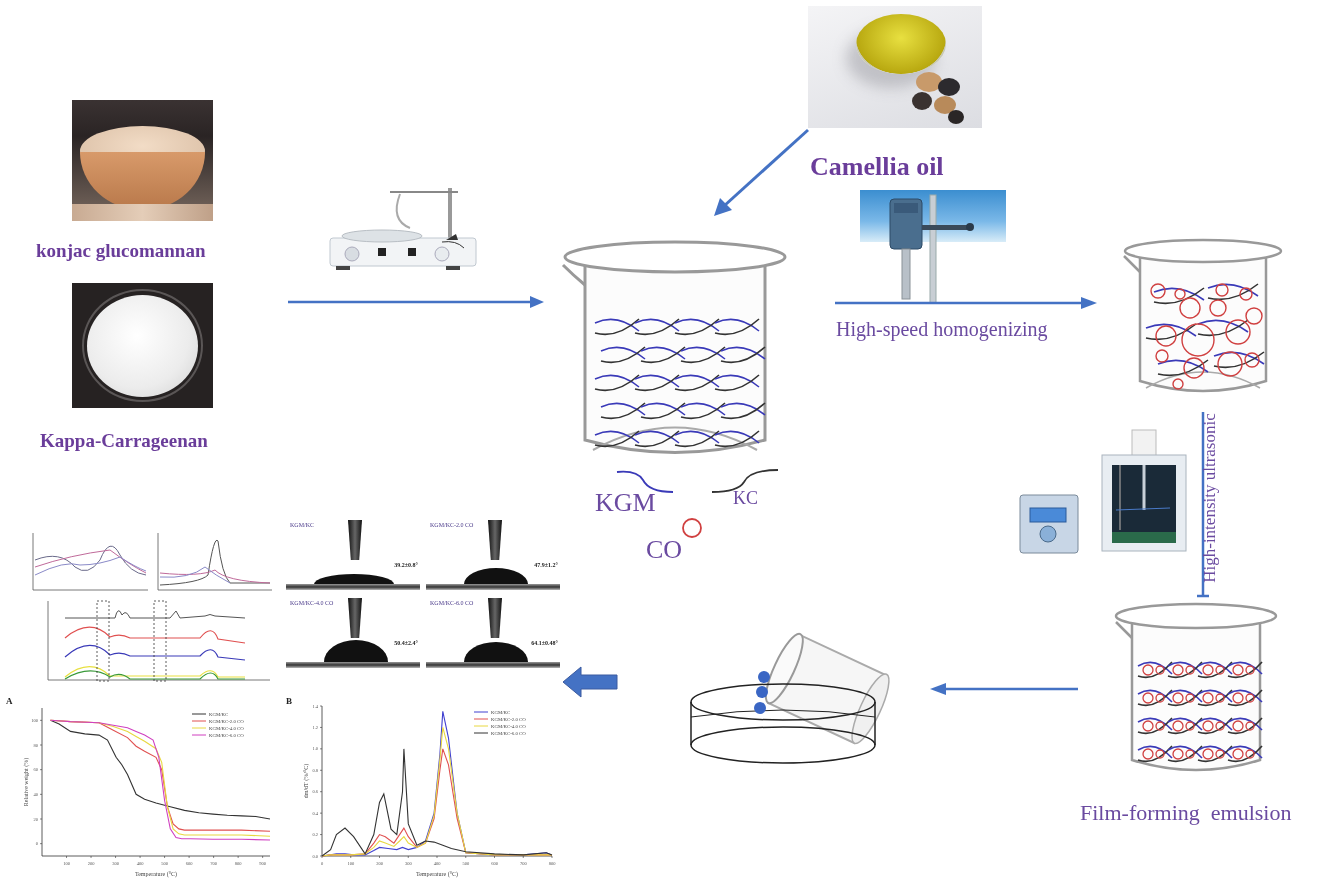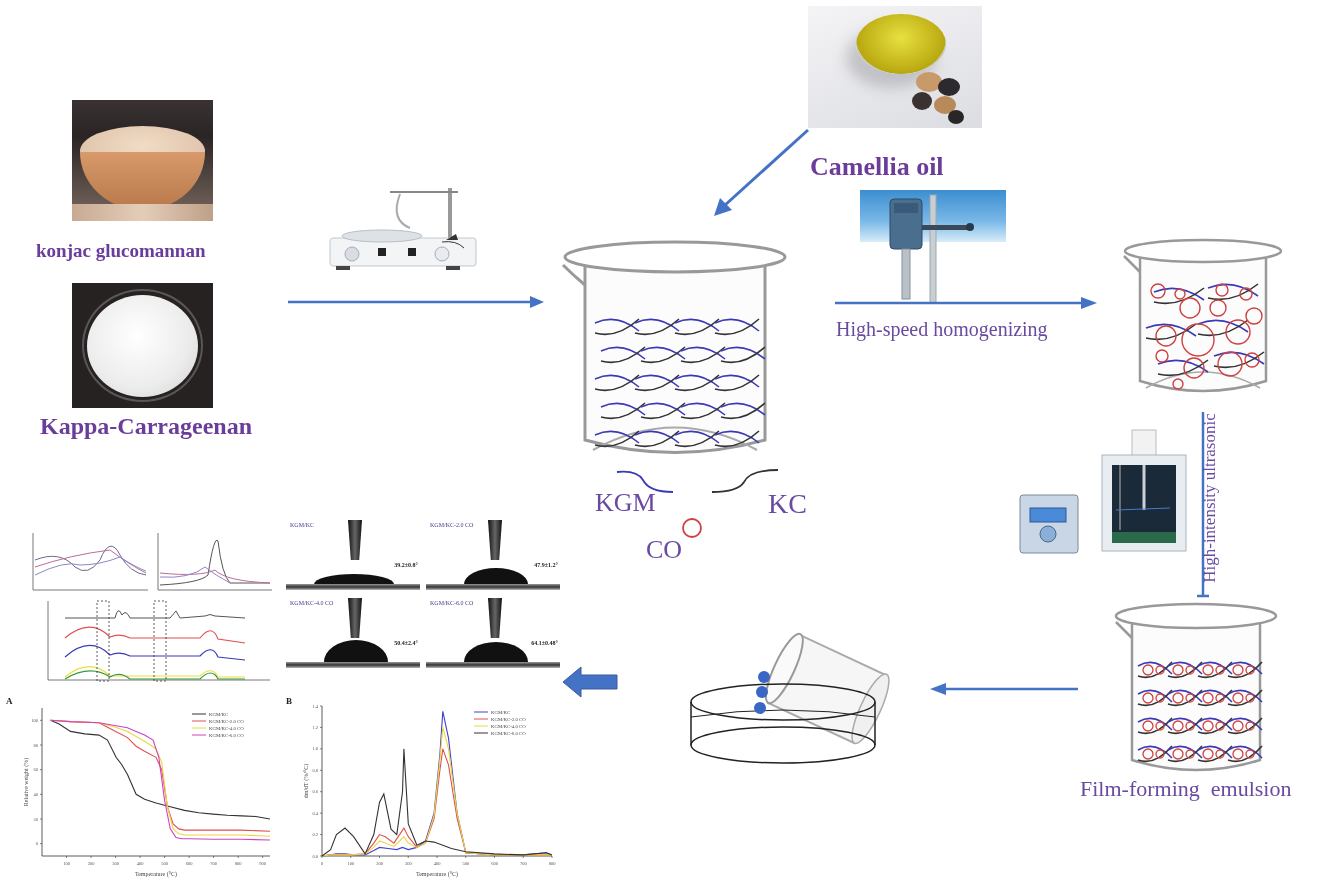--- a/index.html
+++ b/index.html
@@ -17,21 +17,21 @@
   <div style="position:absolute;left:8px;top:26px;width:125px;height:50px;border-radius:50%;background:radial-gradient(ellipse at 50% 40%,#f2dcc6,#d8bca2);"></div>
   <div style="position:absolute;left:8px;top:52px;width:125px;height:58px;border-radius:0 0 62px 62px/0 0 58px 58px;background:linear-gradient(180deg,#d89a6a,#b8784a);"></div>
   <div style="position:absolute;left:0;top:104px;width:141px;height:17px;background:linear-gradient(90deg,#c8aa92,#e4cdb8,#bfa088);"></div>
 </div>
 <div class="abs purple-bold" style="left:36px;top:240px;font-size:19px;white-space:nowrap;">konjac glucomannan</div>
 
 <div class="photo" style="left:72px;top:283px;width:141px;height:125px;background:#262222;">
   <div style="position:absolute;left:10px;top:6px;width:121px;height:113px;border-radius:50%;border:2px solid #5a5656;box-sizing:border-box;"></div>
   <div style="position:absolute;left:15px;top:12px;width:111px;height:102px;border-radius:50%;background:radial-gradient(circle at 45% 40%,#ffffff,#ececec 60%,#cfcfcf);"></div>
 </div>
-<div class="abs purple-bold" style="left:40px;top:413px;font-size:24px;white-space:nowrap;">Kappa-Carrageenan</div>
+<div class="abs purple-bold" style="left:40px;top:430px;font-size:19px;white-space:nowrap;">Kappa-Carrageenan</div>
 
 <svg style="left:330px;top:180px;" width="170" height="100" viewBox="0 0 170 100">
   <line x1="120" y1="8" x2="120" y2="62" stroke="#999" stroke-width="4"></line>
   <line x1="60" y1="12" x2="128" y2="12" stroke="#888" stroke-width="2"></line>
   <path d="M 70 14 Q 60 40 80 48" fill="none" stroke="#aaa" stroke-width="2"></path>
   <rect x="0" y="58" width="146" height="28" rx="3" fill="#f2f4f6" stroke="#c0c8d0"></rect>
   <ellipse cx="52" cy="56" rx="40" ry="6" fill="#dde2e6" stroke="#b8bec4"></ellipse>
   <polygon points="116,60 126,54 128,60" fill="#333"></polygon>
   <circle cx="22" cy="74" r="7" fill="#d8dde2" stroke="#aab"></circle>
   <rect x="48" y="68" width="8" height="8" fill="#222"></rect>
@@ -111,21 +111,21 @@
     </g>
 </svg>
 
 <svg style="left:615px;top:470px;" width="60" height="26" viewBox="0 0 60 26">
   <path d="M 2 2 Q 22 0 28 10 Q 34 22 58 22" fill="none" stroke="#3a3ab8" stroke-width="1.8"></path>
 </svg>
 <div class="abs purple" style="left:595px;top:488px;font-size:26px;">KGM</div>
 <svg style="left:710px;top:468px;" width="70" height="26" viewBox="0 0 70 26">
   <path d="M 2 24 Q 28 24 34 14 Q 40 2 68 2" fill="none" stroke="#333" stroke-width="1.8"></path>
 </svg>
-<div class="abs purple" style="left:768px;top:488px;font-size:28px;">KC</div>
+<div class="abs purple" style="left:733px;top:488px;font-size:18px;">KC</div>
 <svg style="left:680px;top:516px;" width="24" height="24" viewBox="0 0 24 24">
   <circle cx="12" cy="12" r="9" fill="none" stroke="#d04040" stroke-width="1.8"></circle>
 </svg>
 <div class="abs purple" style="left:646px;top:535px;font-size:26px;">CO</div>
 
 <div class="photo" style="left:860px;top:190px;width:146px;height:52px;background:linear-gradient(180deg,#3b8ed0,#7ab8e8 60%,#d8ecf8);"></div>
 <svg style="left:890px;top:195px;" width="110" height="110" viewBox="0 0 110 110">
   <rect x="0" y="4" width="32" height="50" rx="4" fill="#4a6e8e" stroke="#2c4a66"></rect>
   <rect x="4" y="8" width="24" height="10" fill="#3a5a7a"></rect>
   <rect x="12" y="54" width="8" height="50" fill="#b8c0c8" stroke="#8a9298"></rect>
@@ -258,21 +258,21 @@
       <path d="M 90 150 Q 107 140 124 158" fill="none" stroke="#3a3ab8" stroke-width="1.6"></path>
       <path d="M 90 160 Q 107 166 124 146" fill="none" stroke="#333333" stroke-width="1.6"></path>
       <circle cx="100" cy="154" r="5" fill="none" stroke="#d04040" stroke-width="1.3"></circle>
       <circle cx="112" cy="154" r="4" fill="none" stroke="#d04040" stroke-width="1.3"></circle>
       <path d="M 120 150 Q 137 140 154 158" fill="none" stroke="#3a3ab8" stroke-width="1.6"></path>
       <path d="M 120 160 Q 137 166 154 146" fill="none" stroke="#333333" stroke-width="1.6"></path>
       <circle cx="130" cy="154" r="5" fill="none" stroke="#d04040" stroke-width="1.3"></circle>
       <circle cx="142" cy="154" r="4" fill="none" stroke="#d04040" stroke-width="1.3"></circle>
     </g>
 </svg>
-<div class="abs purple" style="left:1080px;top:776px;font-size:22px;white-space:pre;text-align:right;">Film-forming  emulsion</div>
+<div class="abs purple" style="left:1080px;top:800px;font-size:22px;white-space:pre;text-align:right;">Film-forming  emulsion</div>
 
 <svg style="left:930px;top:682px;" width="148" height="14" viewBox="0 0 148 14">
   <line x1="14" y1="7" x2="148" y2="7" stroke="#4472c4" stroke-width="2.5"></line>
   <polygon points="16,1 0,7 16,13" fill="#4472c4"></polygon>
 </svg>
 
 <svg style="left:660px;top:595px;" width="260" height="175" viewBox="0 0 260 175">
   <g transform="translate(140,40) rotate(25)">
     <rect x="0" y="0" width="95" height="75" fill="#f6f6f6" stroke="#aaa" stroke-width="2"></rect>
     <ellipse cx="0" cy="37" rx="10" ry="38" fill="#fafafa" stroke="#999" stroke-width="2"></ellipse>

